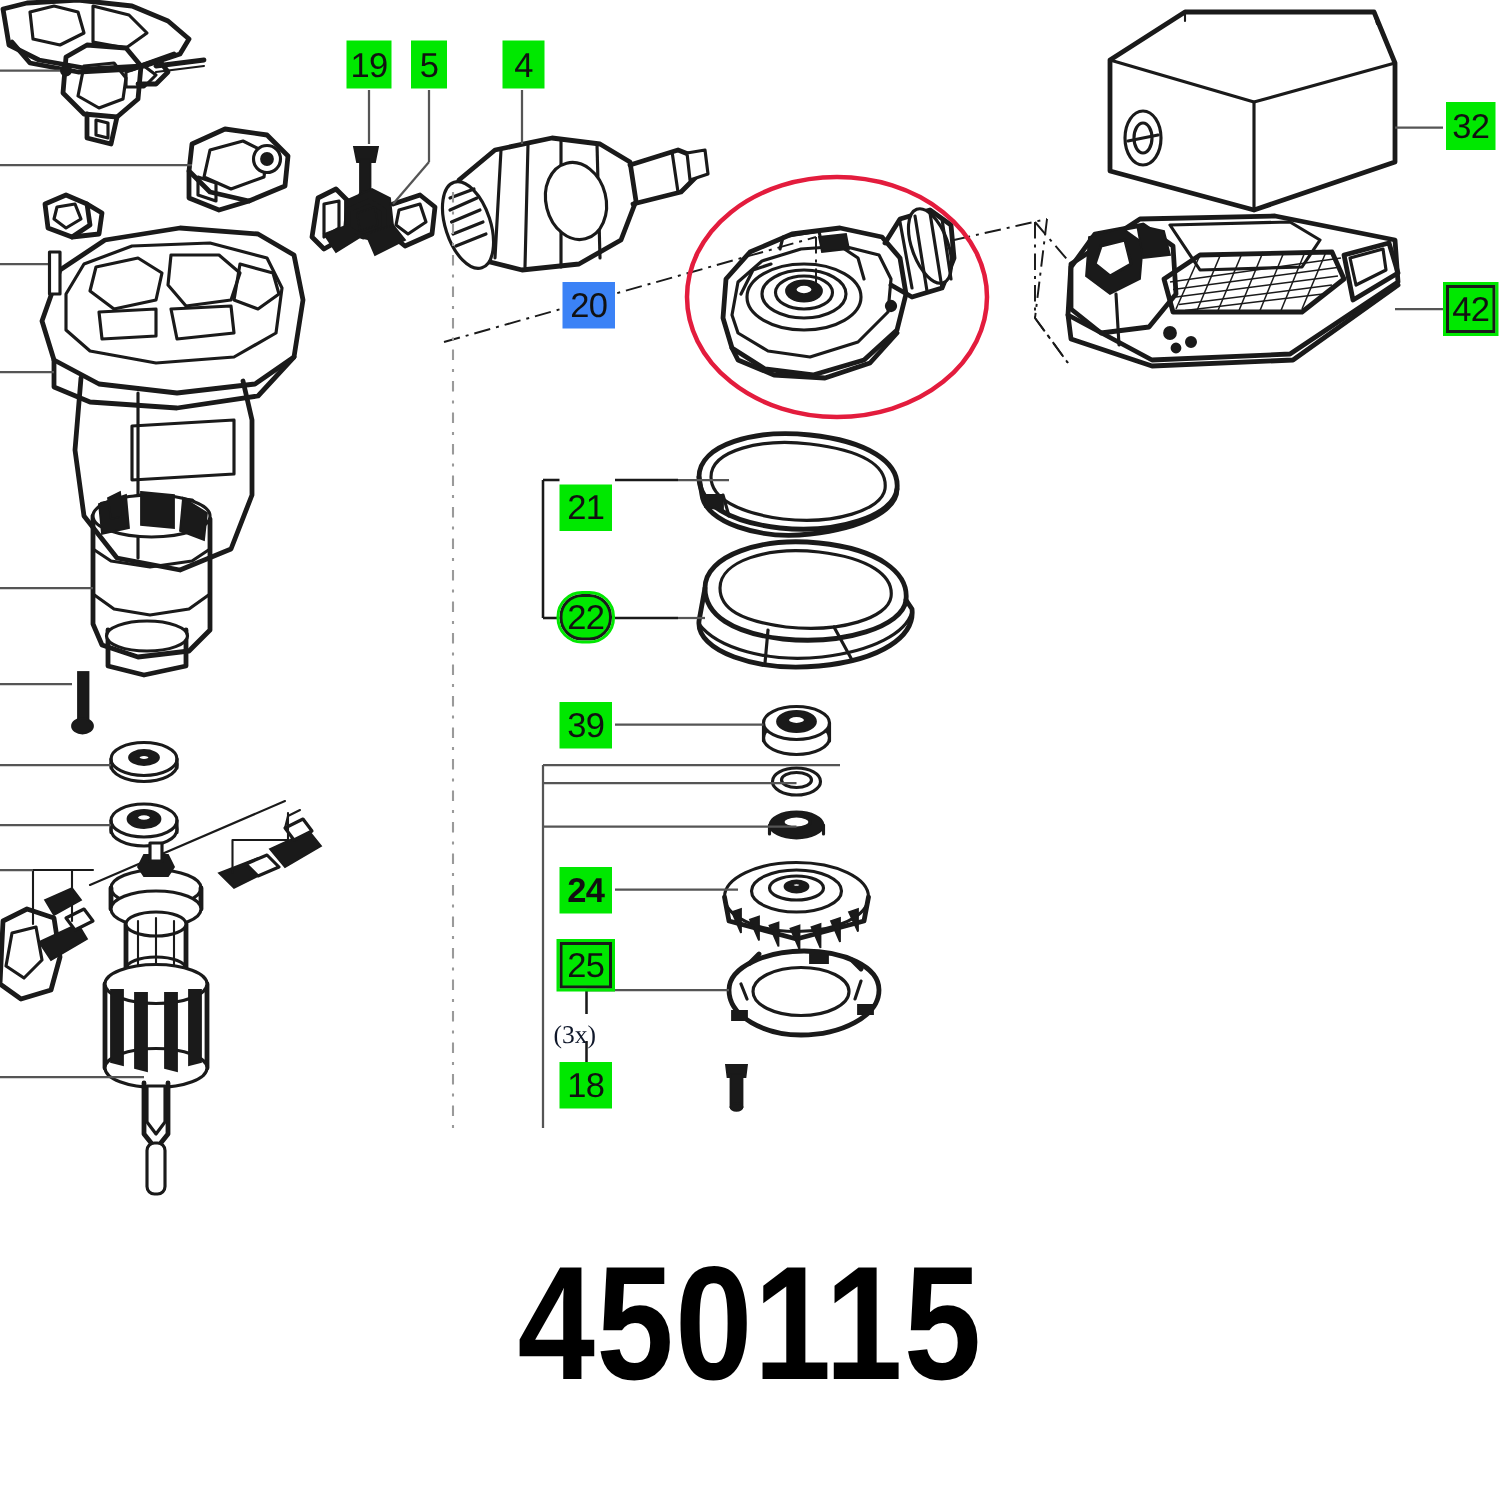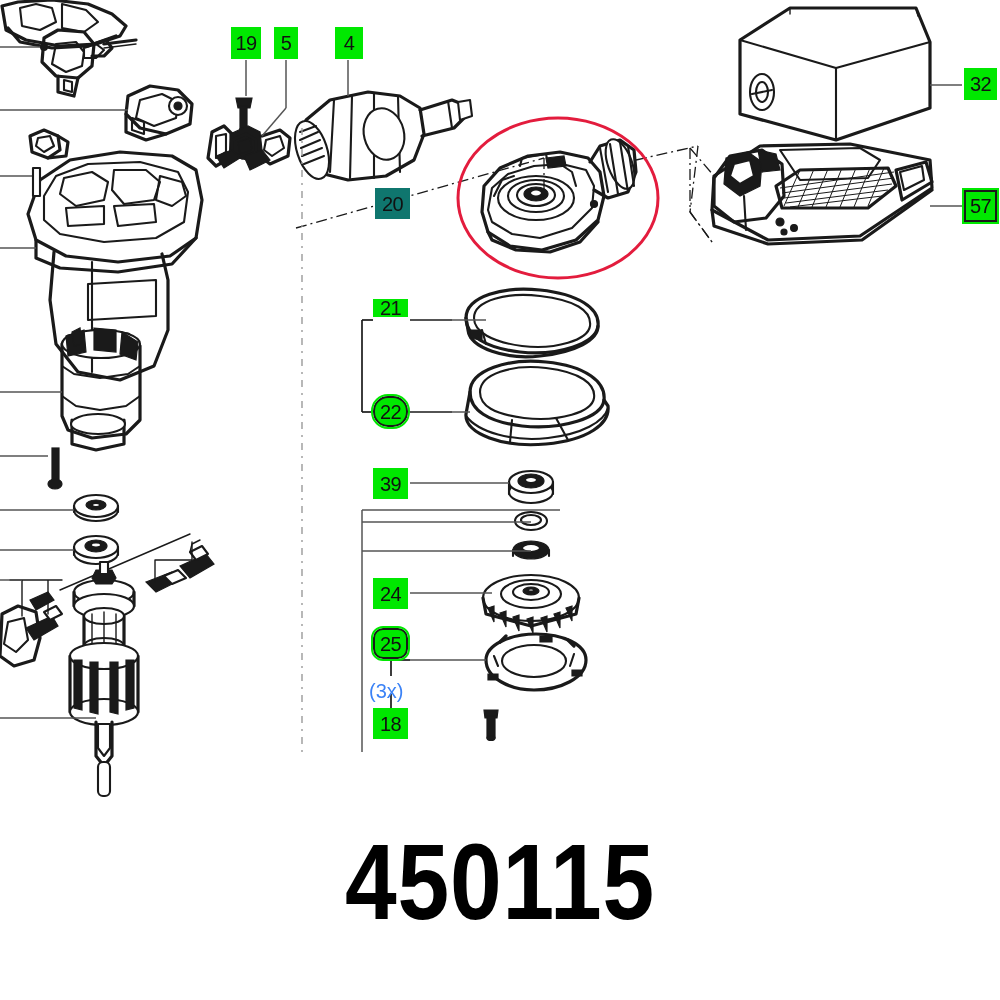--- a/index.html
+++ b/index.html
@@ -27,34 +27,34 @@
   }
 
   
   .callout {
     position: absolute;
     box-sizing: border-box;
     display: flex;
     align-items: center;
     justify-content: center;
     font-family: "Liberation Sans", sans-serif;
-    font-size: 20px;
+    font-size: 23px;
     font-weight: 400;
     line-height: 1;
     letter-spacing: -0.5px;
     color: #000000;
     user-select: none;
     text-align: center;
   }
   .callout.green {
     background: #00e800;
     color: #111111;
   }
   .callout.red {
-    background: #0f766e;
+    background: #3b82f6;
     color: #111111;
   }
   .callout.boxed {
     border: 2px solid #1a1a1a;
     outline: 2px solid #00e800;
   }
 
   
   #part-number {
     position: absolute;
@@ -65,23 +65,23 @@
     font-family: "Liberation Sans Narrow", "Liberation Sans", sans-serif;
     font-size: 108px;
     font-weight: bold;
     letter-spacing: 1px;
     color: #000000;
     line-height: 1;
     transform: scaleX(0.86);
   }
   .multiplier-text {
     position: absolute;
-    font-family: Liberation Sans, sans-serif;
-    font-size: 20px;
-    color: #3b82f6;
+    font-family: Liberation Serif, serif;
+    font-size: 17px;
+    color: #0f172a;
     white-space: nowrap;
   }
 </style>
 </head>
 <body>
 
 <div id="page">
 
   <svg id="diagram-svg" viewBox="0 0 1000 1000" xmlns="http://www.w3.org/2000/svg">
     <defs>
@@ -466,31 +466,31 @@
   <div class="callout green" style="left:231px; top:27px; width:30px; height:32px;">19</div>
 
   <div class="callout green" style="left:274px; top:27px; width:24px; height:32px;">5</div>
 
   <div class="callout green" style="left:335px; top:27px; width:28px; height:32px;">4</div>
 
   <div class="callout red" style="left:375px; top:188px; width:35px; height:31px;">20</div>
 
   <div class="callout green" style="left:964px; top:68px; width:33px; height:32px;">32</div>
 
-  <div class="callout green boxed" style="left:964px; top:190px; width:33px; height:32px;">57</div>
-
-  <div class="callout green" style="left:373px; top:299px; width:35px; height:18px;">21</div>
+  <div class="callout green boxed" style="left:964px; top:190px; width:33px; height:32px;">42</div>
+
+  <div class="callout green" style="left:373px; top:323px; width:35px; height:31px;">21</div>
 
   <div class="callout green boxed" style="left:373px; top:396px; width:35px; height:31px;border-radius:15px;">22</div>
 
   <div class="callout green" style="left:373px; top:468px; width:35px; height:31px;">39</div>
 
-  <div class="callout green" style="left:373px; top:578px; width:35px; height:31px;">24</div>
-
-  <div class="callout green boxed" style="left:373px; top:628px; width:35px; height:31px;border-radius:10px;">25</div>
+  <div class="callout green" style="left:373px; top:578px; width:35px; height:31px;font-weight:bold;">24</div>
+
+  <div class="callout green boxed" style="left:373px; top:628px; width:35px; height:31px;">25</div>
 
   <div class="callout green" style="left:373px; top:708px; width:35px; height:31px;">18</div>
 
   <div class="multiplier-text" style="left:369px; top:680px;">(3x)</div>
 
   <div id="part-number">450115</div>
 
 </div>
 
 </body></html>

